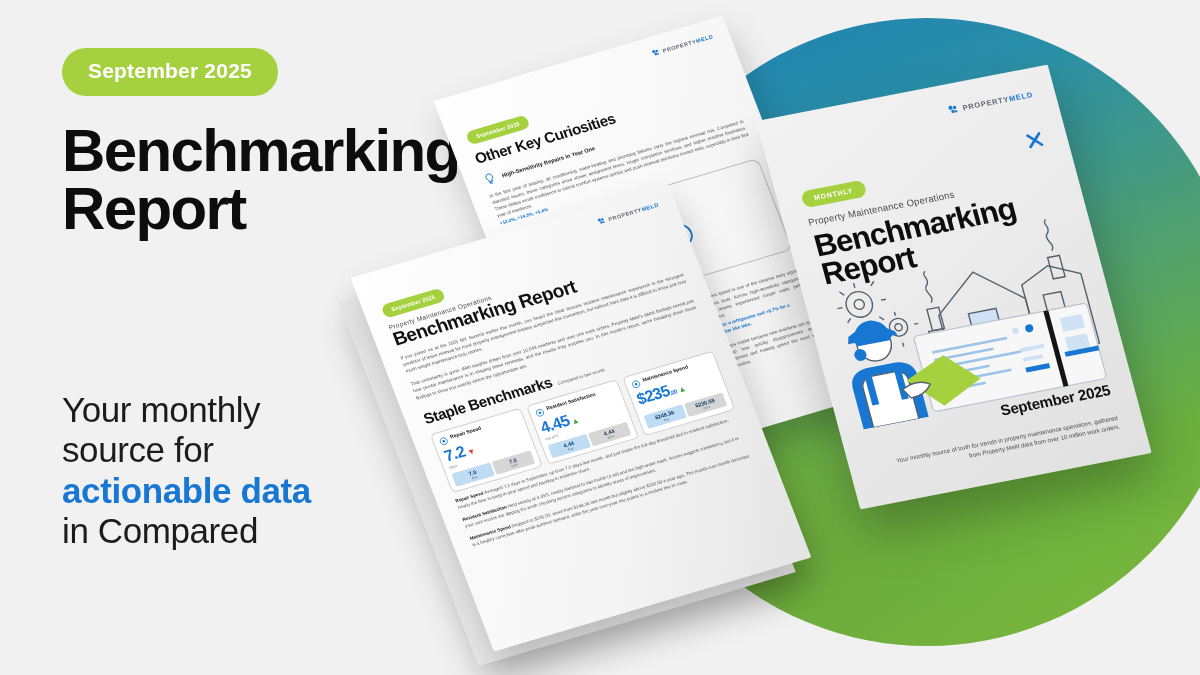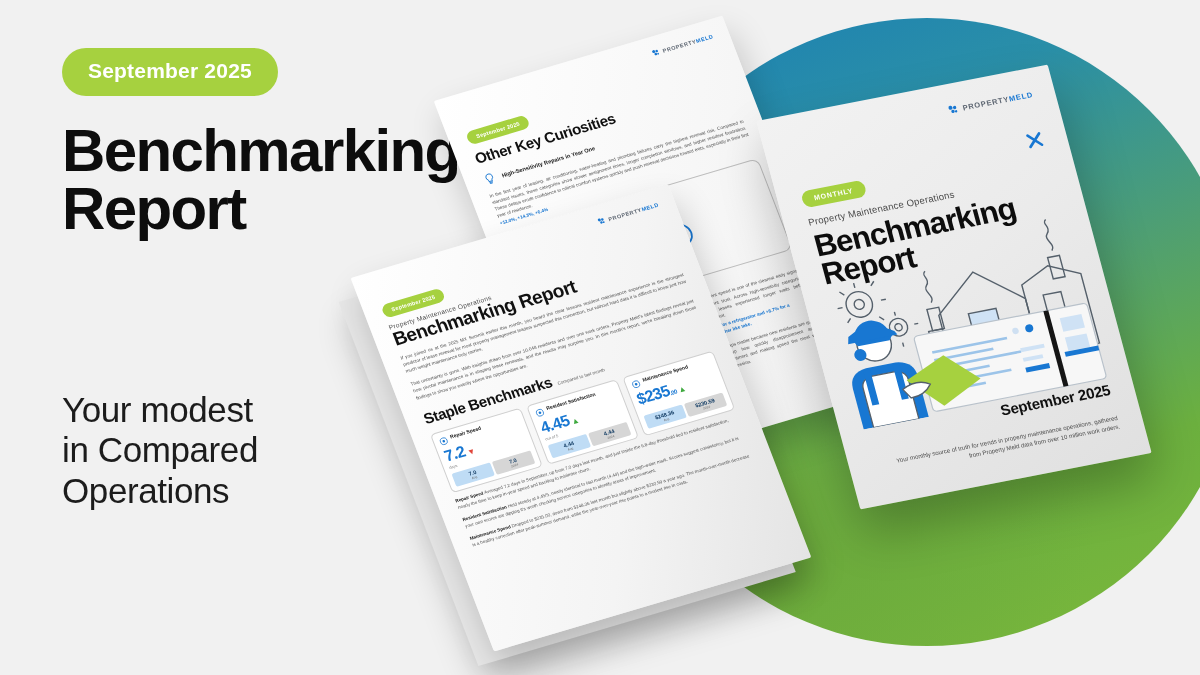--- a/index.html
+++ b/index.html
@@ -166,23 +166,24 @@
 
   <div class="left-col">
     <div class="pill">September 2025</div>
     <div class="headline">
       <div>Benchmarking</div>
       <div>Report</div>
     </div>
   </div>
 
   <div class="subcopy">
-    <div>Your modest</div>
+    <div>Your monthly</div>
+    <div>source for</div>
+    <div class="accent">actionable data</div>
     <div>in Compared</div>
-    <div>Operations</div>
   </div>
 
   <div class="magazine">
 
     <div class="mag-page page-under"></div>
 
     <div class="mag-page page-right">
       <div class="page-inner">
         <div class="mag-logo">
           <svg class="logo-mark" viewBox="0 0 24 24">

